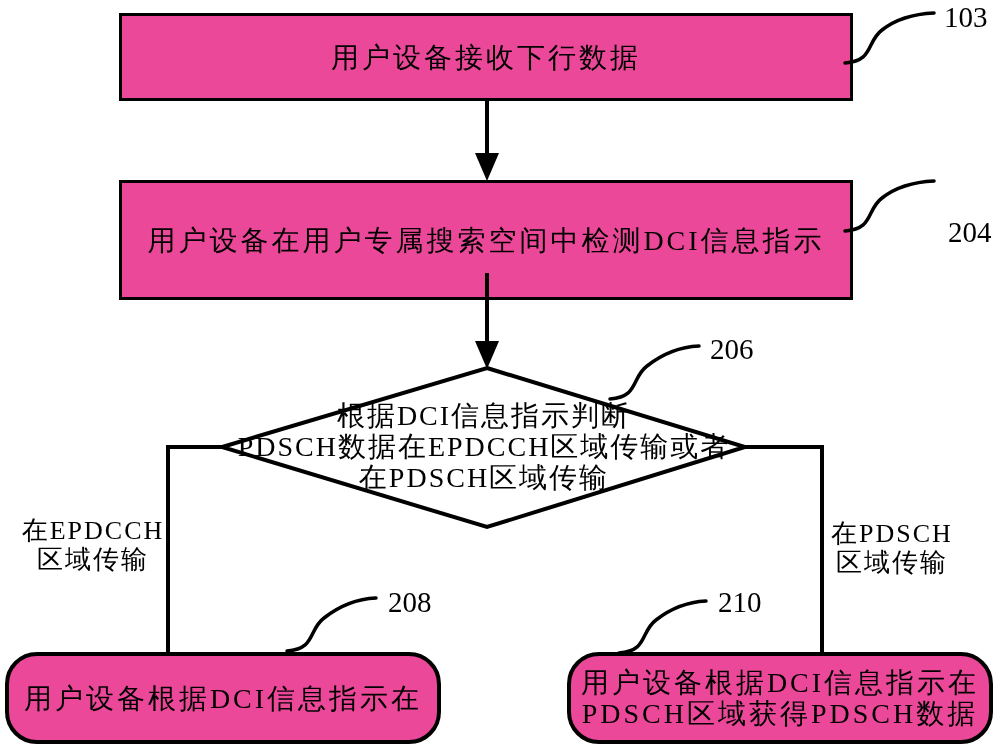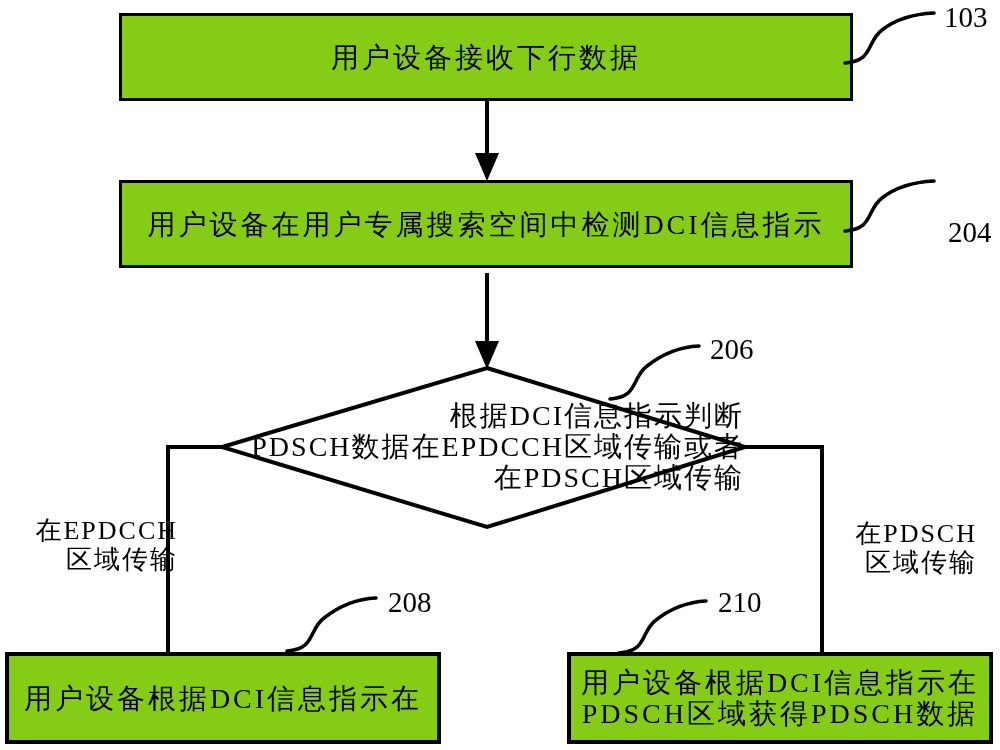--- a/index.html
+++ b/index.html
@@ -7,44 +7,44 @@
     position: relative;
     width: 1000px;
     height: 750px;
     background: #ffffff;
     font-family: "Liberation Serif", "DejaVu Serif", serif;
     color: #000000;
     overflow: hidden;
   }
   .node-box {
     position: absolute;
-    background: #84cc16;
+    background: #ec4899;
     border: 3px solid #000000;
     box-sizing: border-box;
     display: flex;
     flex-direction: column;
     align-items: center;
     justify-content: center;
     text-align: center;
   }
-  .node-box.thick { border-width: 4px; }
+  .node-box.thick { border-width: 4px; border-radius: 32px; }
   .cjk {
     font-size: 28px;
     letter-spacing: 3px;
     line-height: 31px;
     white-space: nowrap;
   }
   .overlay-svg {
     position: absolute;
     left: 0; top: 0;
     pointer-events: none;
   }
   .free-text {
     position: absolute;
-    text-align: right;
+    text-align: center;
     white-space: nowrap;
   }
   .ref-num {
     position: absolute;
     font-size: 29px;
     font-family: "Liberation Serif", "DejaVu Serif", serif;
     white-space: nowrap;
   }
   .side-label {
     font-size: 26px;
@@ -59,21 +59,21 @@
 </style>
 </head>
 <body>
 
 <div class="canvas">
 
   <div class="node-box" style="left:119px; top:13px; width:734px; height:88px;">
     <div class="cjk">用户设备接收下行数据</div>
   </div>
 
-  <div class="node-box" style="left:119px; top:180px; width:734px; height:88px;">
+  <div class="node-box" style="left:119px; top:180px; width:734px; height:120px;">
     <div class="cjk">用户设备在用户专属搜索空间中检测DCI信息指示</div>
   </div>
 
   <div class="node-box thick" style="left:5px; top:652px; width:436px; height:92px;">
     <div class="cjk">用户设备根据DCI信息指示在</div>
   </div>
 
   <div class="node-box thick" style="left:567px; top:652px; width:426px; height:92px;">
     <div class="cjk">用户设备根据DCI信息指示在</div>
     <div class="cjk">PDSCH区域获得PDSCH数据</div>

